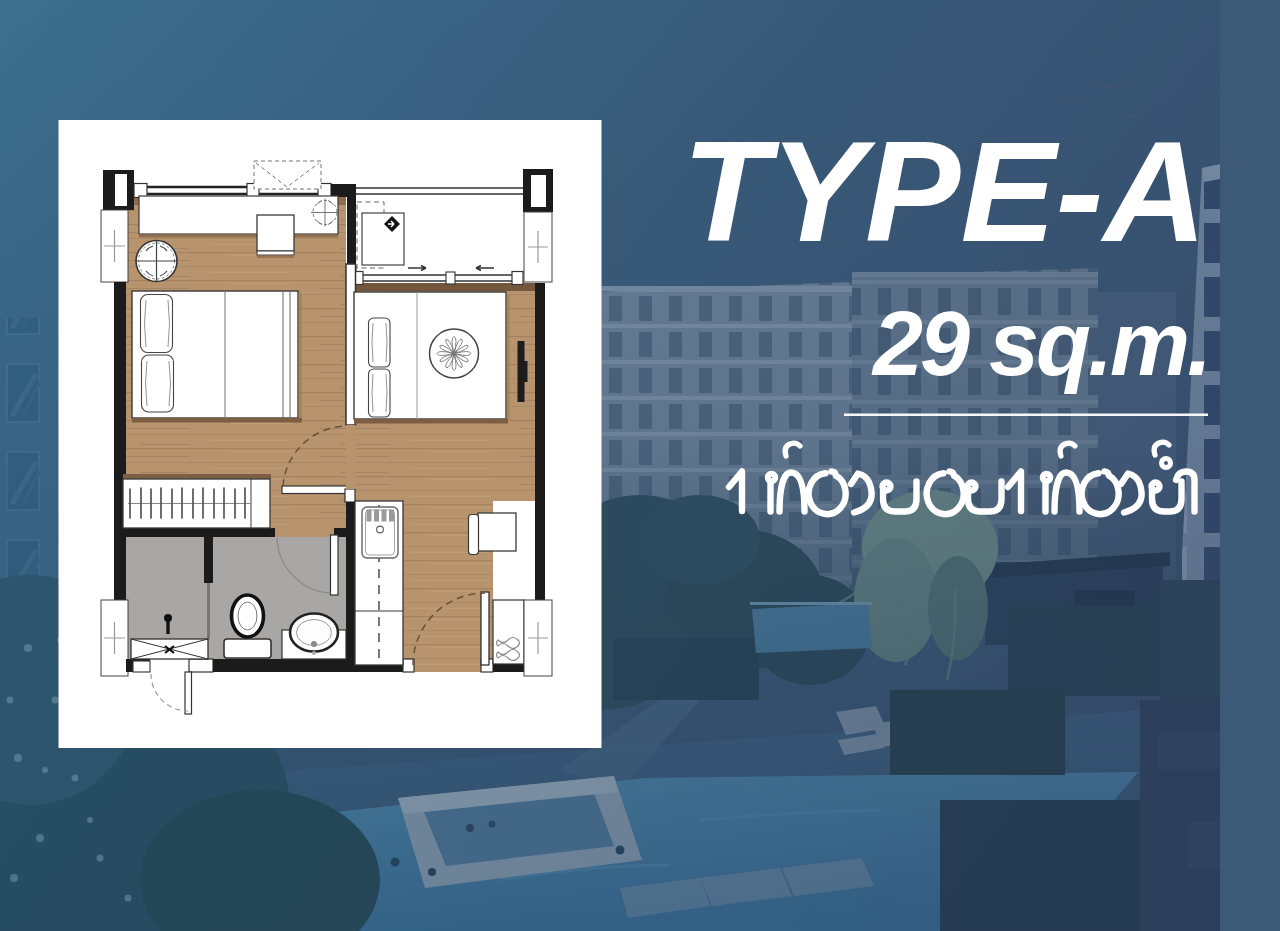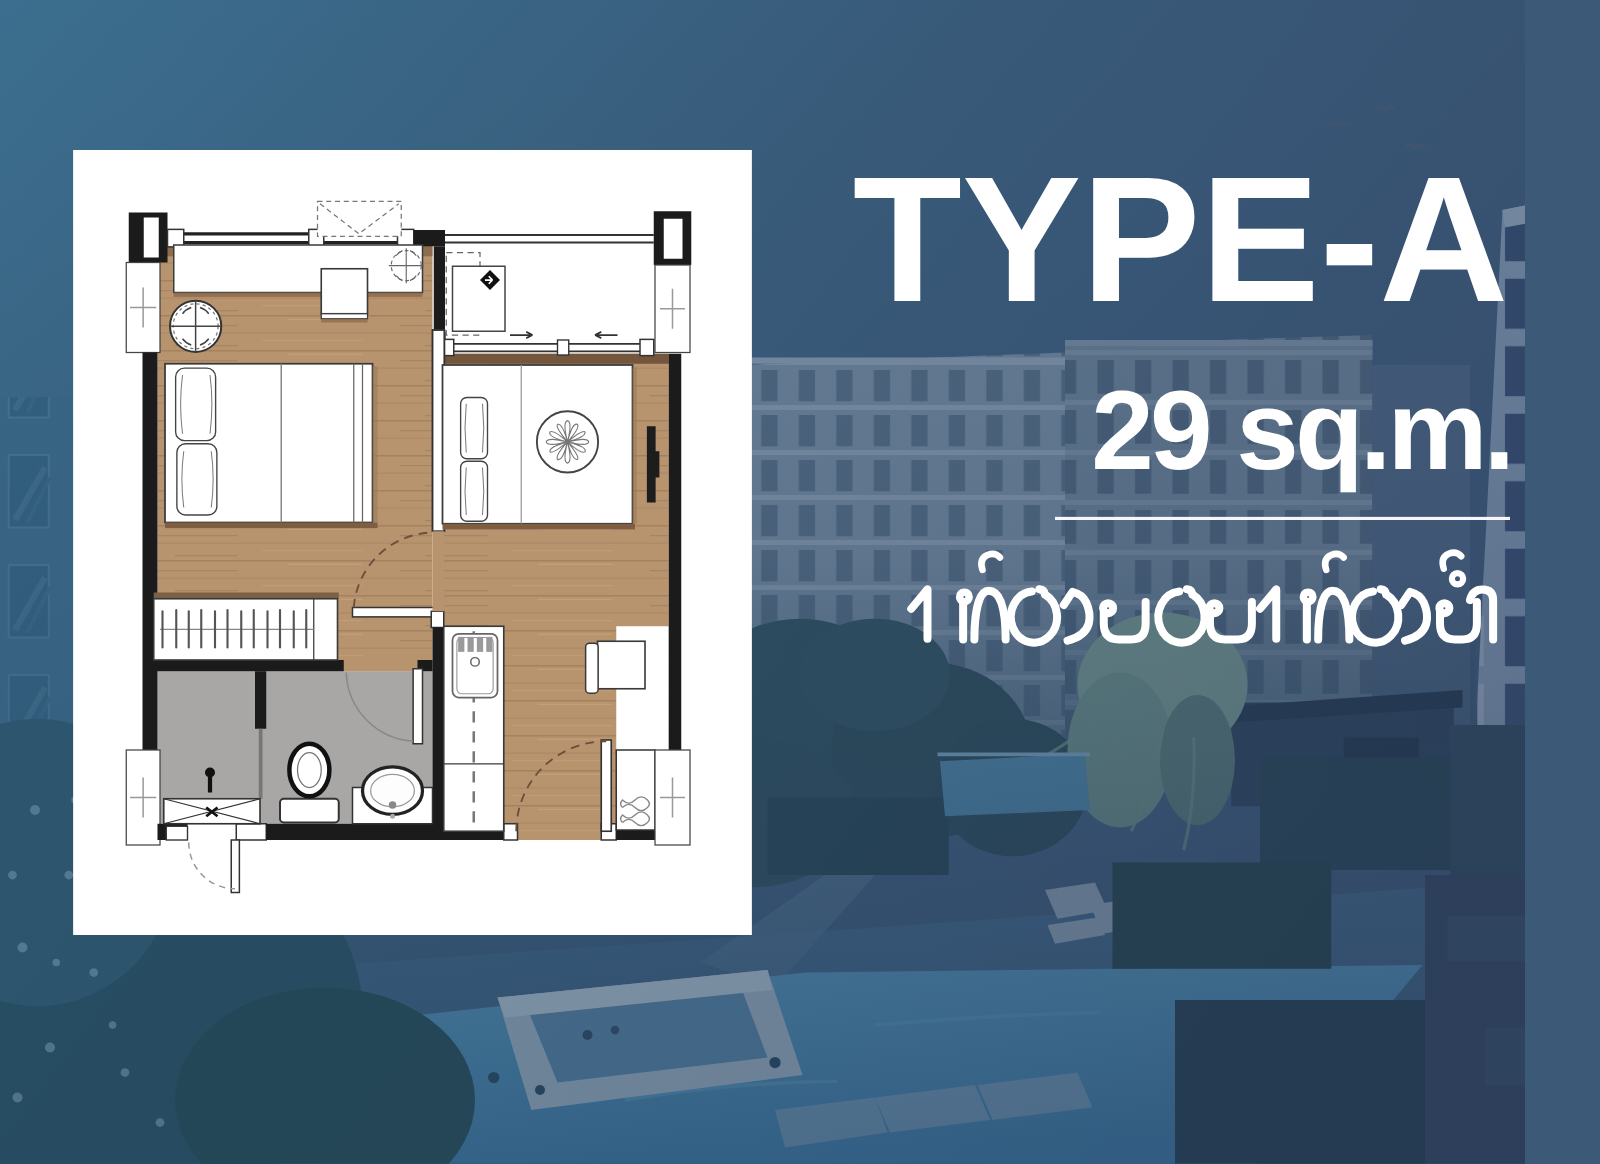--- a/index.html
+++ b/index.html
@@ -1,16 +1,16 @@
 <!DOCTYPE html>
 <html><head>
 <meta charset="utf-8">
 <style>
   html,body{margin:0;padding:0;background:#3c5a77;}
-  .page{position:relative;width:1220px;height:931px;overflow:hidden;font-family:"Liberation Sans", sans-serif;}
+  .page{position:relative;width:1220px;height:931px;overflow:hidden;font-family:"Liberation Sans", sans-serif;font-style:italic;}
 </style>
 </head>
 <body>
 <div class="page">
 <svg width="1280" height="931" viewBox="0 0 1280 931" xmlns="http://www.w3.org/2000/svg">
 <defs>
   <linearGradient id="sky" x1="0" y1="0" x2="1" y2="0.62">
     <stop offset="0" stop-color="#3f7191"></stop>
     <stop offset="0.45" stop-color="#3c5c7b"></stop>
     <stop offset="1" stop-color="#3c5271"></stop>

